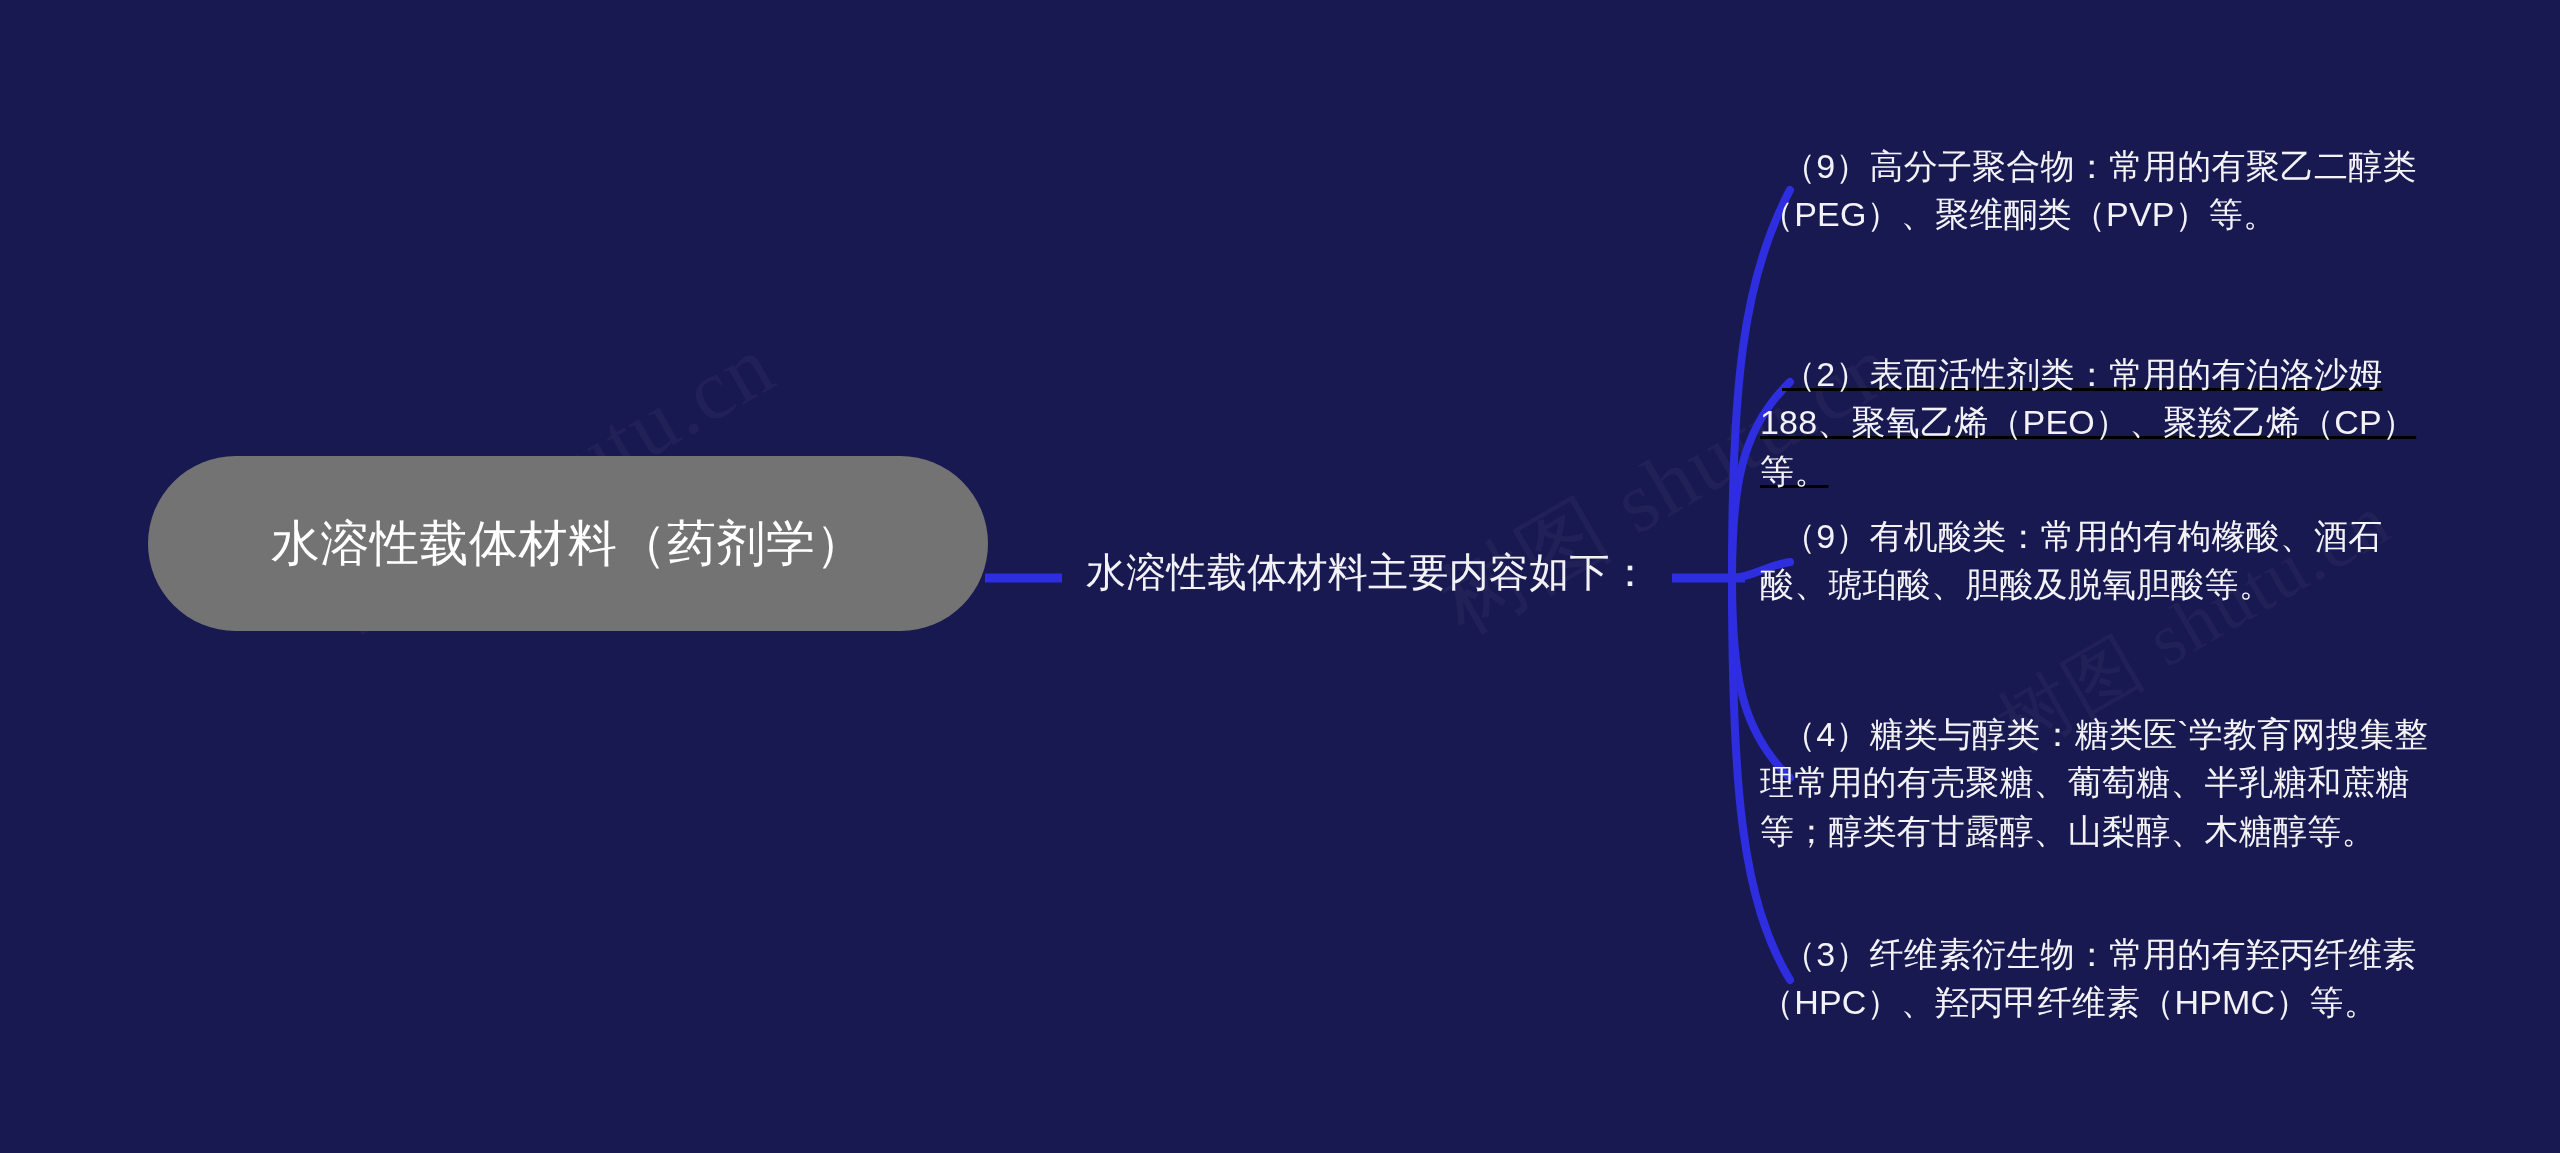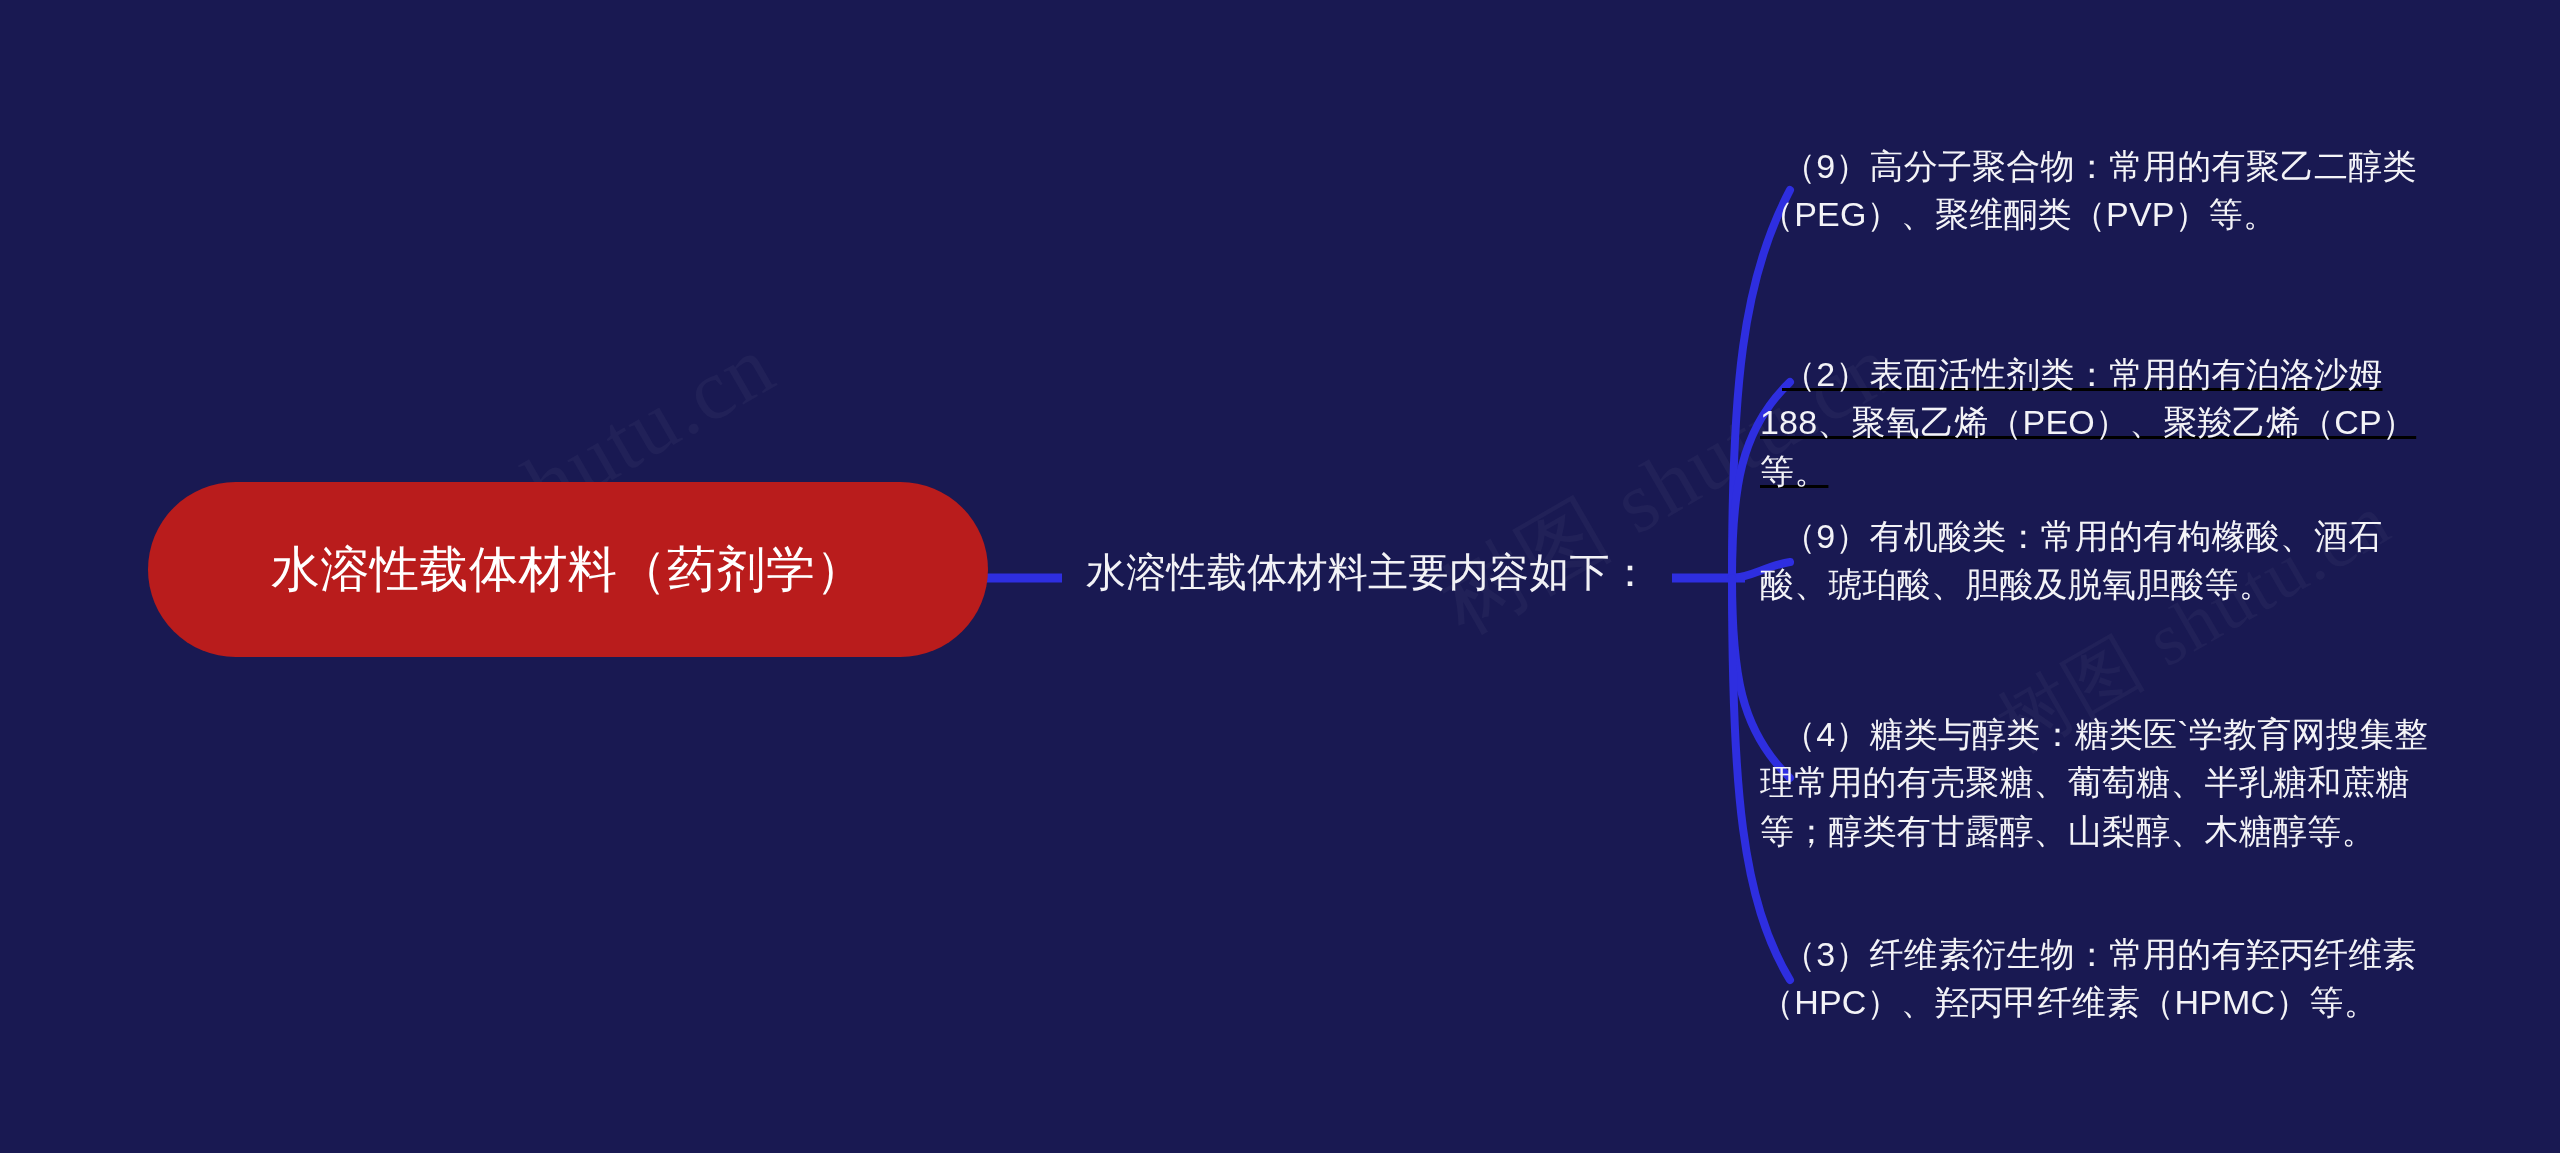--- a/index.html
+++ b/index.html
@@ -56,24 +56,24 @@
     top: 0;
     width: 2560px;
     height: 1153px;
     z-index: 2;
   }
 
   
   .root-node {
     position: absolute;
     left: 148px;
-    top: 482px;
+    top: 456px;
     width: 840px;
     height: 175px;
-    background: #b91c1c;
+    background: #737373;
     border-radius: 90px;
     box-sizing: border-box;
     display: flex;
     align-items: center;
     justify-content: center;
     padding: 0 58px;
     z-index: 3;
   }
   .root-node-label {
     color: #FFFFFF;

